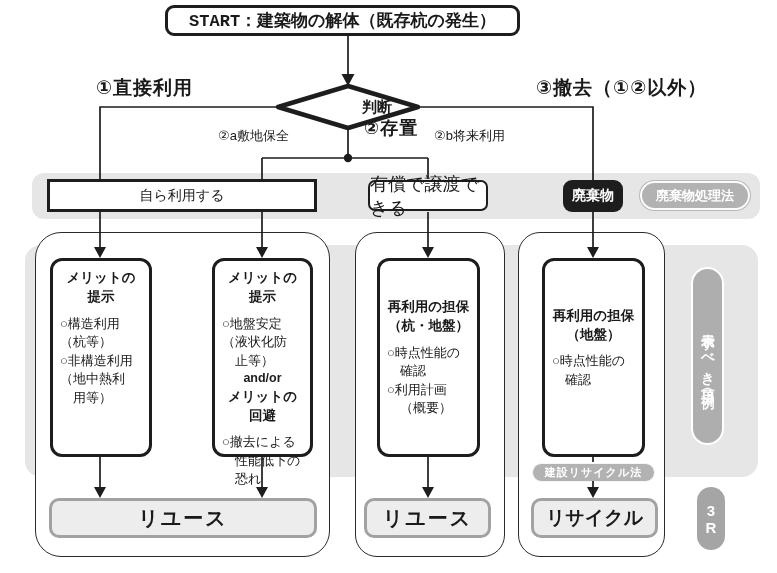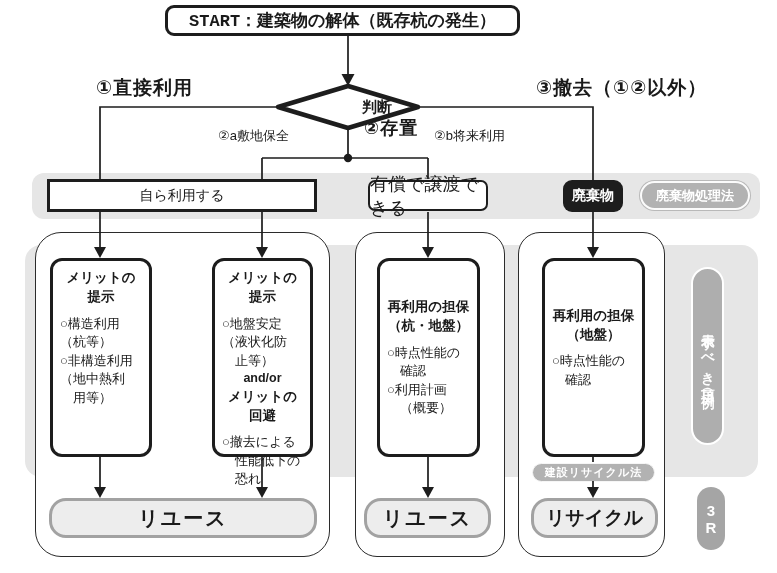--- a/index.html
+++ b/index.html
@@ -5,21 +5,21 @@
   html,body{margin:0;padding:0;background:#fff;}
   #stage{
     position:relative;width:777px;height:573px;background:#fff;overflow:hidden;
     font-family:"Liberation Sans","DejaVu Sans",sans-serif;color:#1a1a1a;
   }
   .abs{position:absolute;box-sizing:border-box;}
   .band{background:#e6e6e6;z-index:1;}
   .container{background:#fff;border:1.6px solid #2b2b2b;z-index:2;}
   .node{background:#fff;border:3px solid #1d1d1d;display:flex;align-items:center;justify-content:center;}
   .detailbox{background:#fff;border:3px solid #1d1d1d;border-radius:12px;z-index:3;padding:8px 7px 19px 7px;}
-  .outcome{background:#ededed;border:3.5px solid #a2a2a2;border-radius:17px;z-index:3;
+  .outcome{background:#ededed;border:3.5px solid #a2a2a2;border-radius:10px;z-index:3;
     display:flex;align-items:center;justify-content:center;font-weight:bold;font-size:20px;letter-spacing:2px;}
   .gpill{background:#b2b2b2;color:#fff;font-weight:bold;display:flex;align-items:center;justify-content:center;z-index:3;}
   .ml{white-space:pre-line;}
   .bighead{font-weight:bold;font-size:19px;letter-spacing:1px;z-index:3;}
   .smallhead{font-size:13px;z-index:3;}
   .bx-head{font-weight:bold;font-size:13.5px;text-align:center;line-height:1.4;}
   .bx-body{font-size:13px;line-height:1.42;text-align:left;margin-top:8px;}
   svg.lines{position:absolute;left:0;top:0;z-index:4;pointer-events:none;}
   .vtext{writing-mode:vertical-rl;text-orientation:mixed;letter-spacing:2px;}
 </style>

